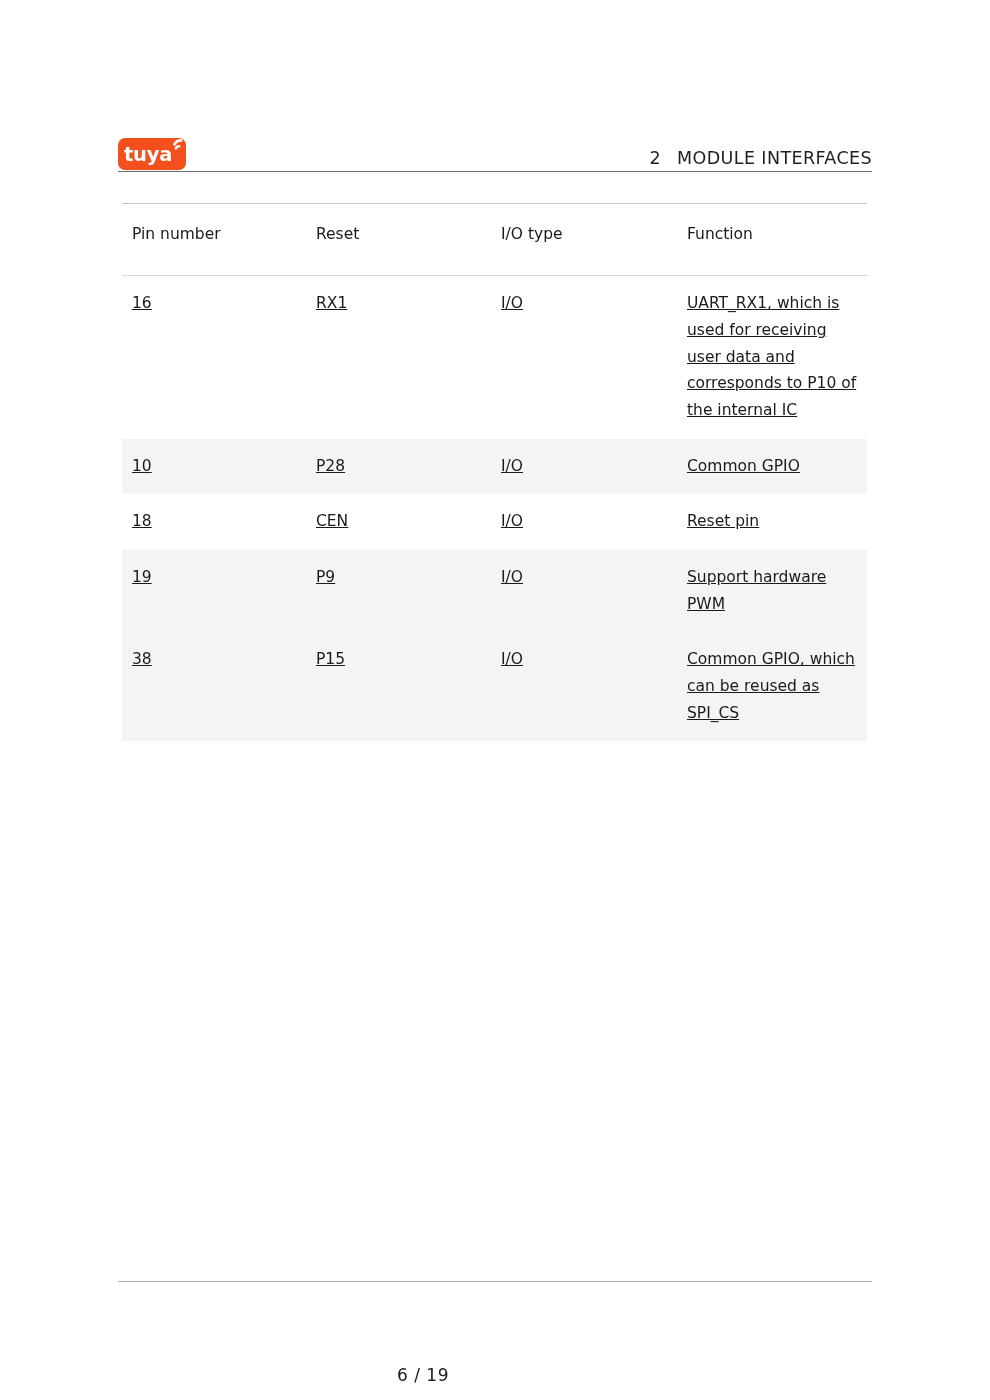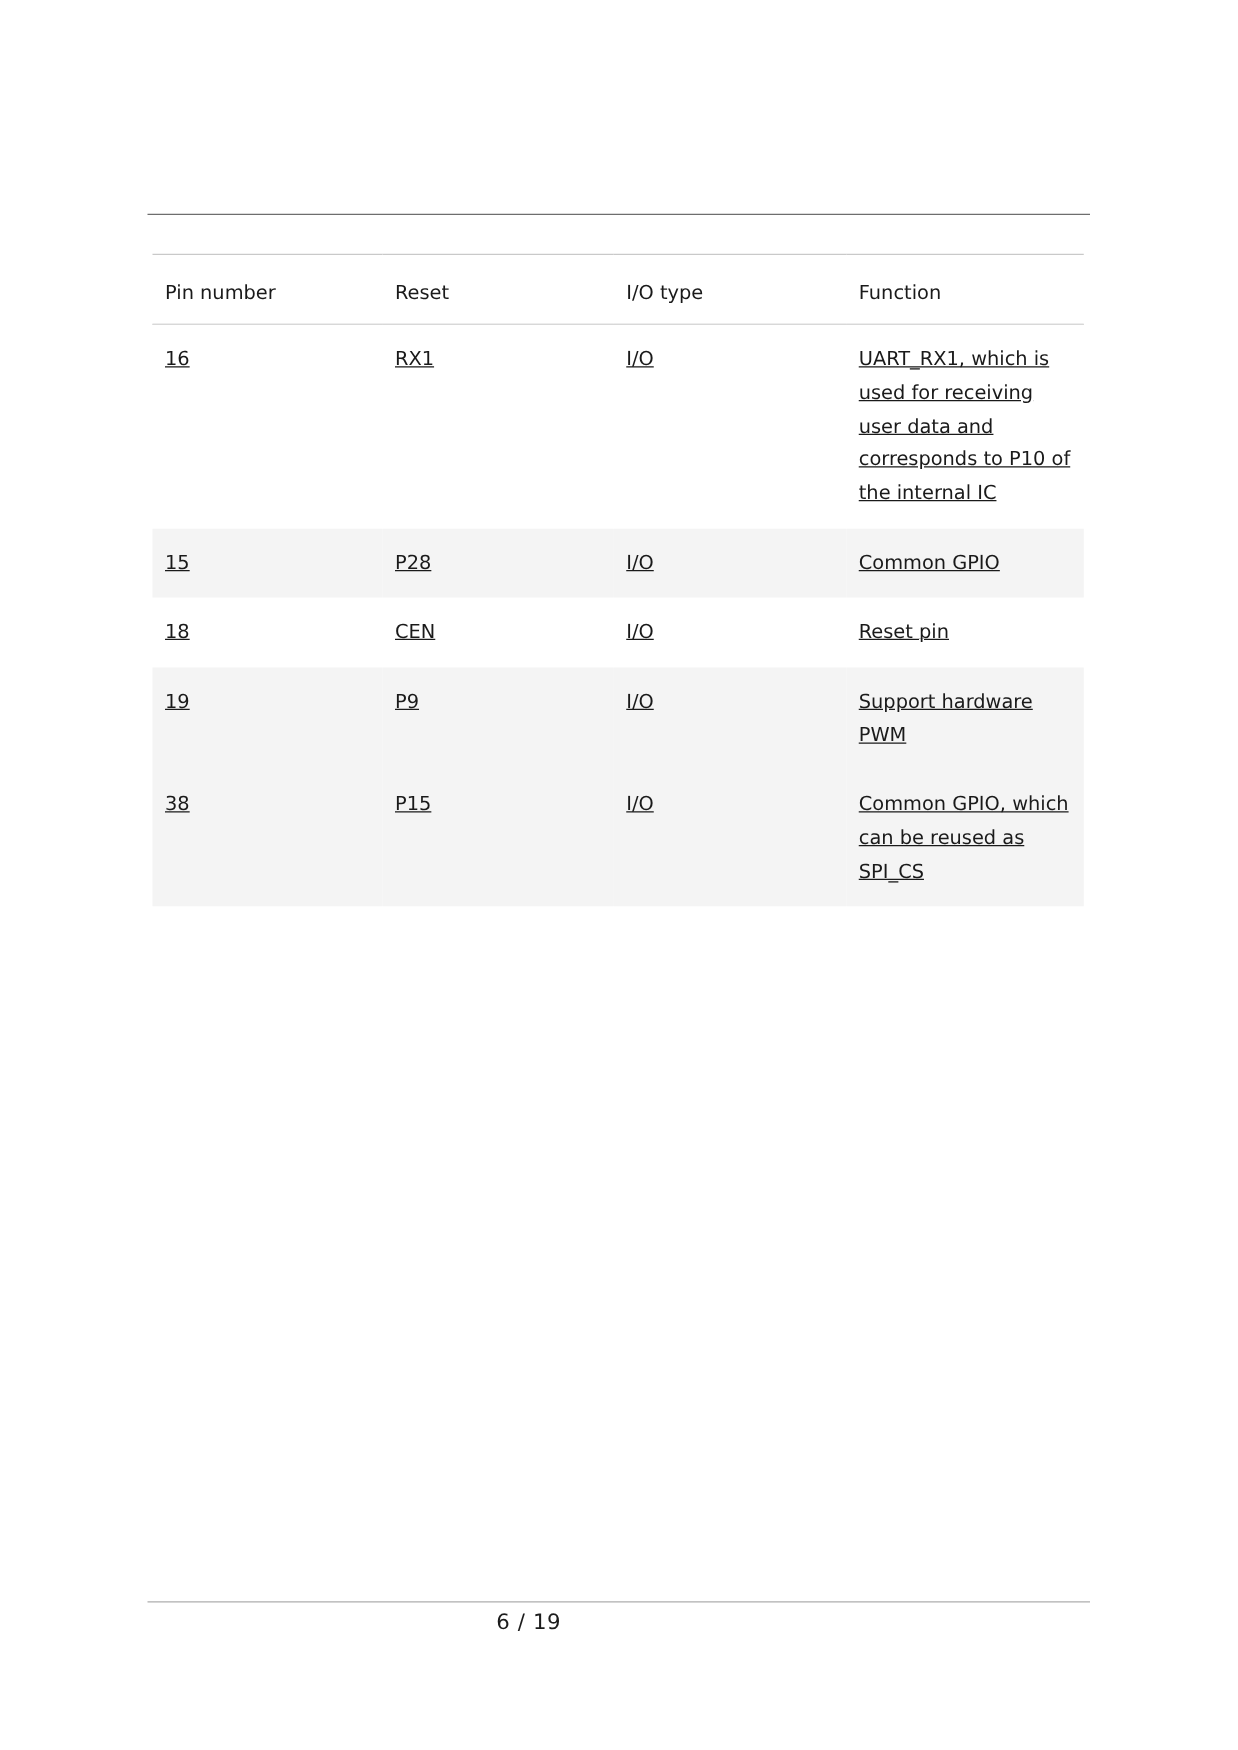--- a/index.html
+++ b/index.html
@@ -87,21 +87,21 @@
   table.pintable col.c-pin   { width: 184px; }
   table.pintable col.c-sym   { width: 185px; }
   table.pintable col.c-io    { width: 186px; }
   table.pintable col.c-fn    { width: 190px; }
 
   table.pintable thead th {
     text-align: left;
     font-weight: 400;
     color: #1a1a1a;
     font-size: 15.5px;
-    padding: 19px 0 14px 10px;
+    padding: 19px 0 30px 10px;
     border-top: 1px solid #c9c9c9;
     border-bottom: 1px solid #d8d8d8;
     vertical-align: top;
     line-height: 1.45;
   }
 
   table.pintable tbody td {
     text-align: left;
     vertical-align: top;
     padding: 14px 10px 15px 10px;
@@ -121,33 +121,51 @@
     position: absolute;
     left: 118px;
     top: 1281px;
     width: 754px;
     height: 1px;
     background: #aeaeae;
   }
   .footer-num {
     position: absolute;
     left: 0;
-    top: 1288px;
+    top: 1365px;
     width: 846px;
     text-align: center;
     font-size: 17px;
     color: #1c1c1c;
     letter-spacing: 0.5px;
   }
 </style>
 </head>
 <body>
 
 <div class="page">
 
+  <div class="page-header">
+
+    <div class="logo">
+      <svg width="86" height="36" viewBox="0 0 86 36" aria-hidden="true" style="position:absolute;left:0;top:-4px;">
+
+        <g fill="none" stroke="#ffffff" stroke-width="2.6" stroke-linecap="round">
+          <path d="M56.5 10.4 a7.2 7.2 0 0 1 6.7 -4.0"></path>
+          <path d="M57.8 14.4 a3.6 3.6 0 0 1 3.4 -2.2"></path>
+        </g>
+
+        <text x="6" y="26.5" fill="#ffffff" font-family="'DejaVu Sans','Liberation Sans',sans-serif" font-size="19.5" font-weight="700" letter-spacing="-0.2">tuya</text>
+      </svg>
+    </div>
+
+    <div class="header-title">
+      <span class="sec-num">2</span><span>MODULE INTERFACES</span>
+    </div>
+  </div>
 
   <div class="header-rule"></div>
 
   <div class="tbl-wrap">
     <table class="pintable">
       <colgroup>
         <col class="c-pin">
           <col class="c-sym">
           <col class="c-io">
           <col class="c-fn">
@@ -161,21 +179,21 @@
         </tr>
       </thead>
       <tbody id="tbody">
           <tr>
             <td>16</td>
             <td>RX1</td>
             <td>I/O</td>
             <td>UART_RX1, which is used for receiving user data and corresponds to P10 of the internal IC</td>
           </tr>
           <tr class="shaded">
-            <td>15</td>
+            <td>10</td>
             <td>P28</td>
             <td>I/O</td>
             <td>Common GPIO</td>
           </tr>
           <tr>
             <td>18</td>
             <td>CEN</td>
             <td>I/O</td>
             <td>Reset pin</td>
           </tr>

